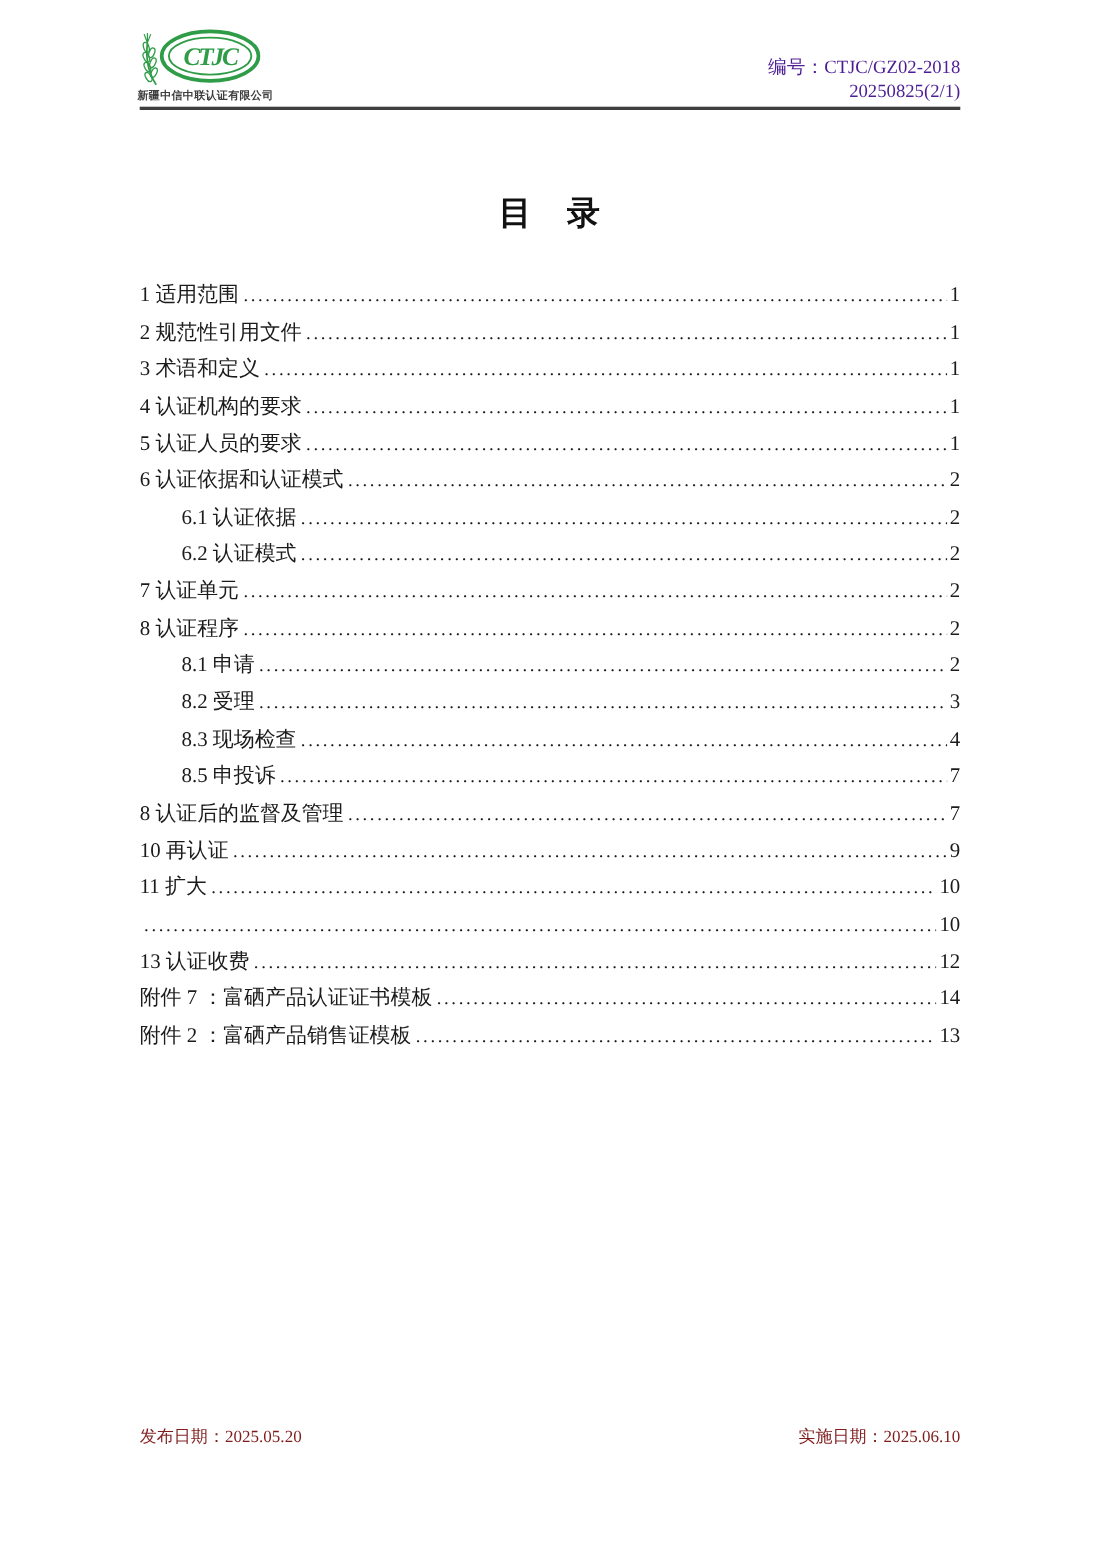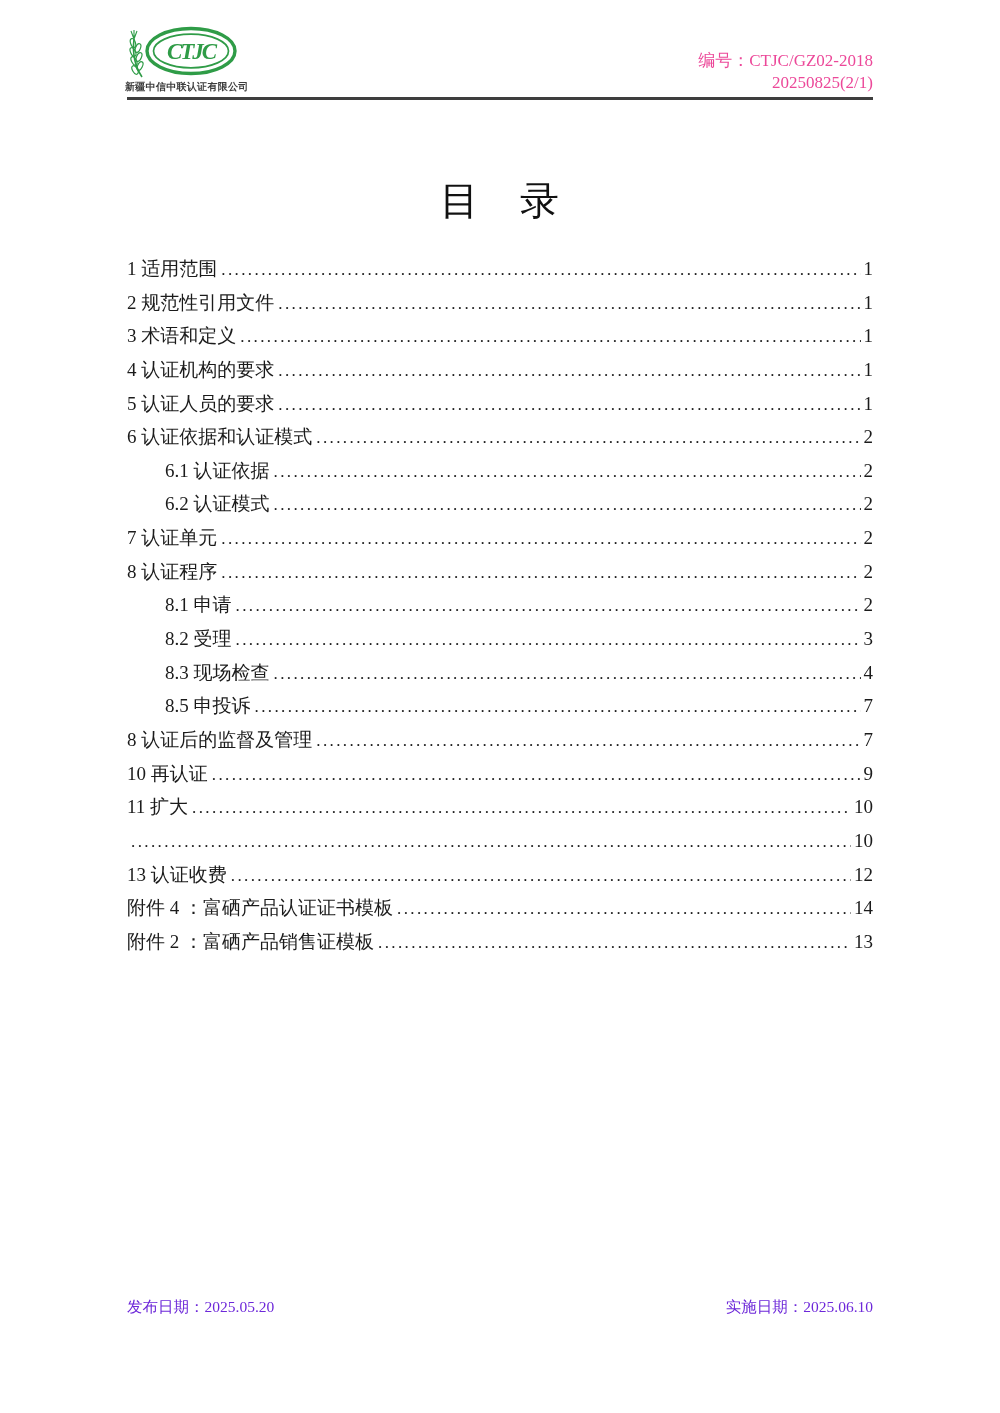--- a/index.html
+++ b/index.html
@@ -23,32 +23,32 @@
     font-size:10px;
     letter-spacing:0.3px;
     color:#3d3d3d;
     white-space:nowrap;
   }
   .header-right {
     position:absolute; right:127px; top:50px;
     text-align:right;
     font-size:17px;
     line-height:21.5px;
-    color:#ec4899;
+    color:#4c1d95;
     white-space:nowrap;
   }
   .rule {
     position:absolute; left:127px; right:127px; top:97px;
     height:3px; background:#3e3e3e;
   }
   
   .doc-title {
     position:absolute; top:174px; left:0; width:100%;
     text-align:center;
-    font-size:39px; font-weight:normal;
+    font-size:30px; font-weight:bold;
     letter-spacing:1px;
     color:#111;
   }
   
   .toc {
     position:absolute; left:127px; right:127px; top:252px;
     list-style:none;
   }
   .toc-entry {
     display:flex;
@@ -72,21 +72,21 @@
   }
   .dots::after {
     content:"..........................................................................................................................................................................................................................................";
   }
   .toc-page { white-space:nowrap; text-align:right; }
   
   .footer {
     position:absolute; left:127px; right:127px; top:1297px;
     display:flex; justify-content:space-between;
     font-size:15.5px; line-height:20px;
-    color:#6d28d9;
+    color:#7f1d1d;
   }
 </style>
 </head>
 <body>
 
 <div class="page">
 
   <div class="header-left">
     <svg class="logo-svg" width="112" height="52" viewBox="0 0 112 52">
 
@@ -209,21 +209,21 @@
       <li class="toc-entry">
         <span class="dots"></span>
         <span class="toc-page">10</span>
       </li>
       <li class="toc-entry">
         <span class="toc-label">13 认证收费</span>
         <span class="dots"></span>
         <span class="toc-page">12</span>
       </li>
       <li class="toc-entry">
-        <span class="toc-label">附件 4 ：富硒产品认证证书模板</span>
+        <span class="toc-label">附件 7 ：富硒产品认证证书模板</span>
         <span class="dots"></span>
         <span class="toc-page">14</span>
       </li>
       <li class="toc-entry">
         <span class="toc-label">附件 2 ：富硒产品销售证模板</span>
         <span class="dots"></span>
         <span class="toc-page">13</span>
       </li>
     </ul>
 

